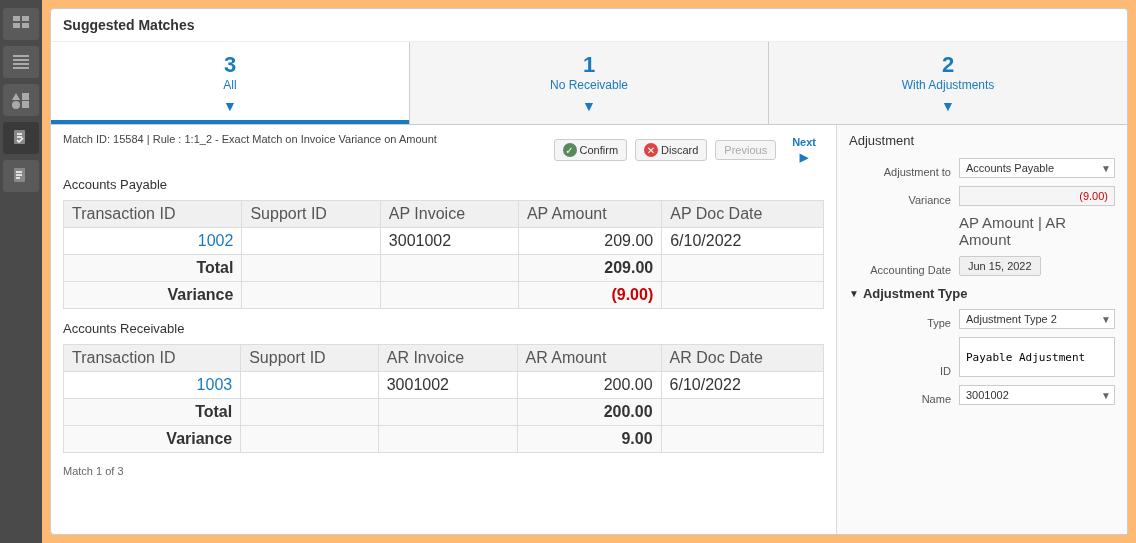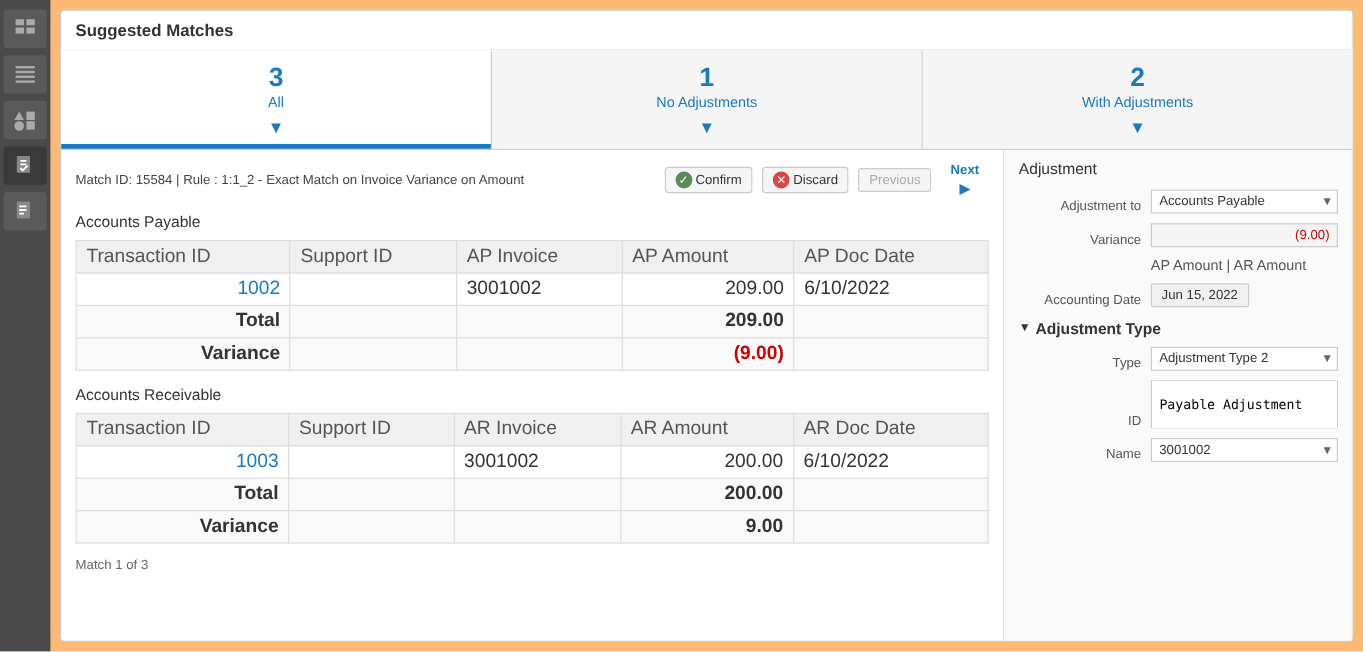--- a/index.html
+++ b/index.html
@@ -132,21 +132,20 @@
     .right-panel {
       width: 290px;
       overflow-y: auto;
       padding: 8px 12px;
       background: #fafafa;
     }
 
     .match-info-bar {
       display: flex;
       justify-content: space-between;
-      align-items: center;
       margin-bottom: 10px;
     }
 
     .match-rule {
       font-size: 11px;
       color: #444;
     }
 
     .action-buttons {
       display: flex;
@@ -293,21 +292,21 @@
       flex: 1;
       border: 1px solid #ccc;
       padding: 3px 6px;
       font-size: 11px;
       background: #f5f5f5;
       color: #c00;
       text-align: right;
     }
 
     .adj-text {
-      font-size: 12px;
+      font-size: 15px;
       color: #555;
     }
 
     .adj-date {
       font-size: 11px;
       color: #333;
       background: #f0f0f0;
       padding: 3px 8px;
       border: 1px solid #ccc;
       border-radius: 2px;
@@ -424,21 +423,21 @@
 
         <div class="tab active">
           <span class="tab-number">3</span>
           <span class="tab-label">All</span>
           <span class="tab-arrow">▼</span>
           <div class="tab-indicator"></div>
         </div>
 
         <div class="tab">
           <span class="tab-number">1</span>
-          <span class="tab-label">No Adjustments</span>
+          <span class="tab-label">No Receivable</span>
           <span class="tab-arrow">▼</span>
         </div>
 
         <div class="tab">
           <span class="tab-number">2</span>
           <span class="tab-label">With Adjustments</span>
           <span class="tab-arrow">▼</span>
         </div>
       </div>
 

